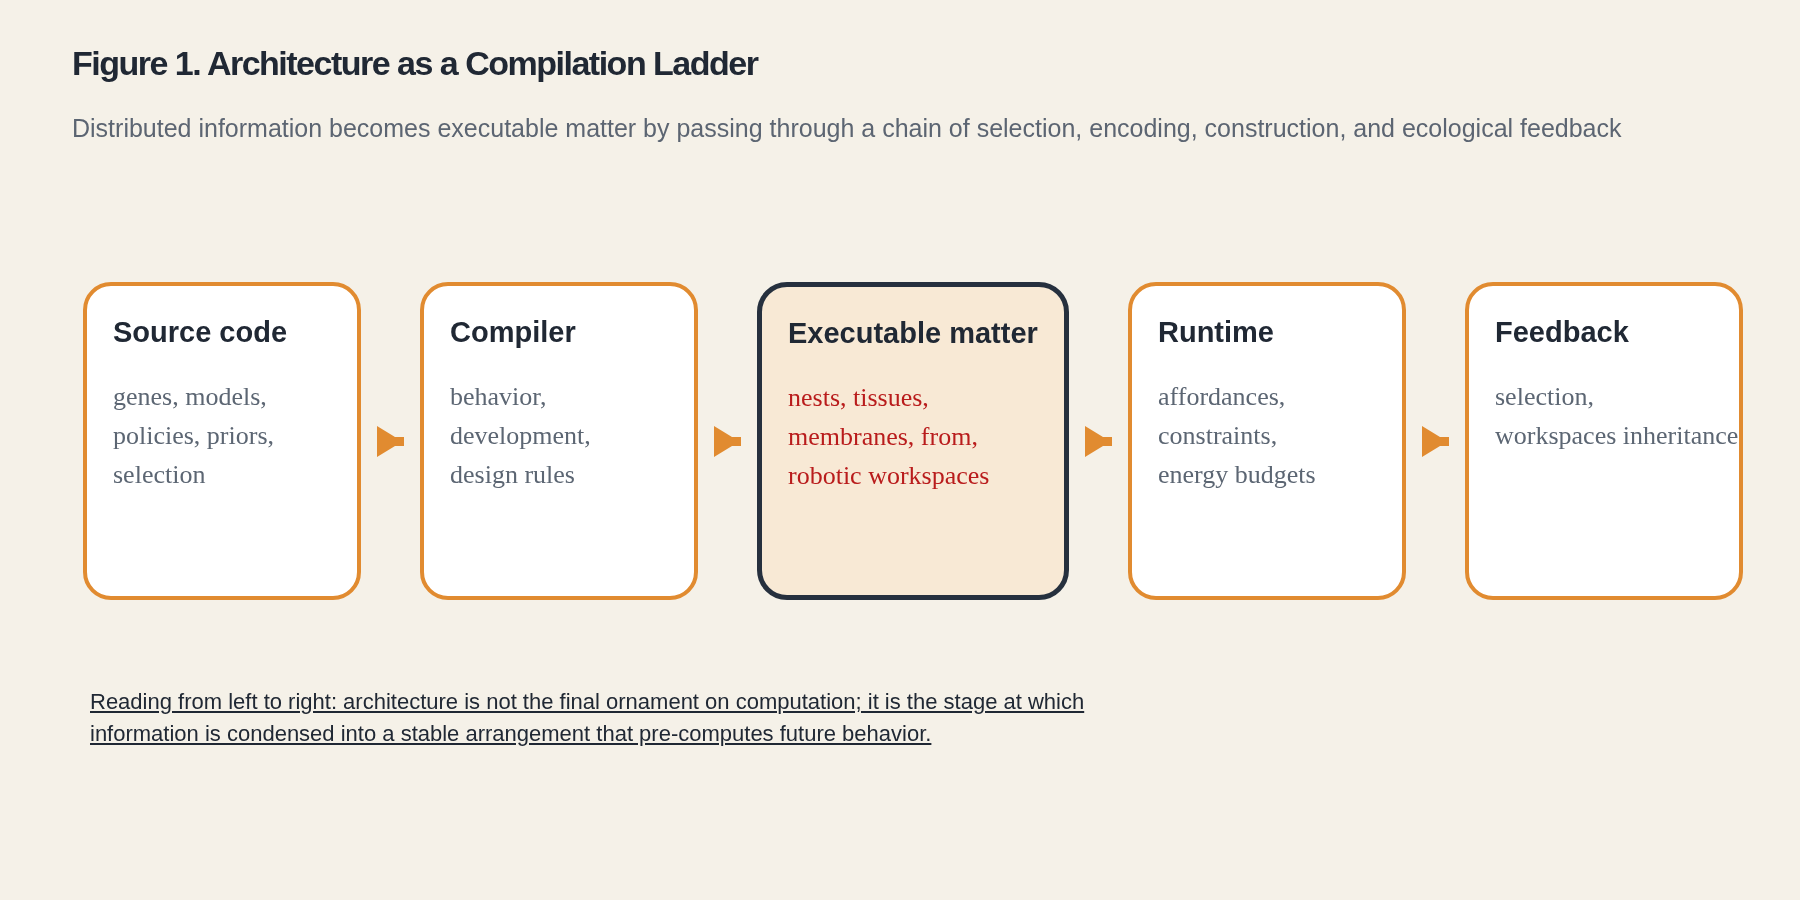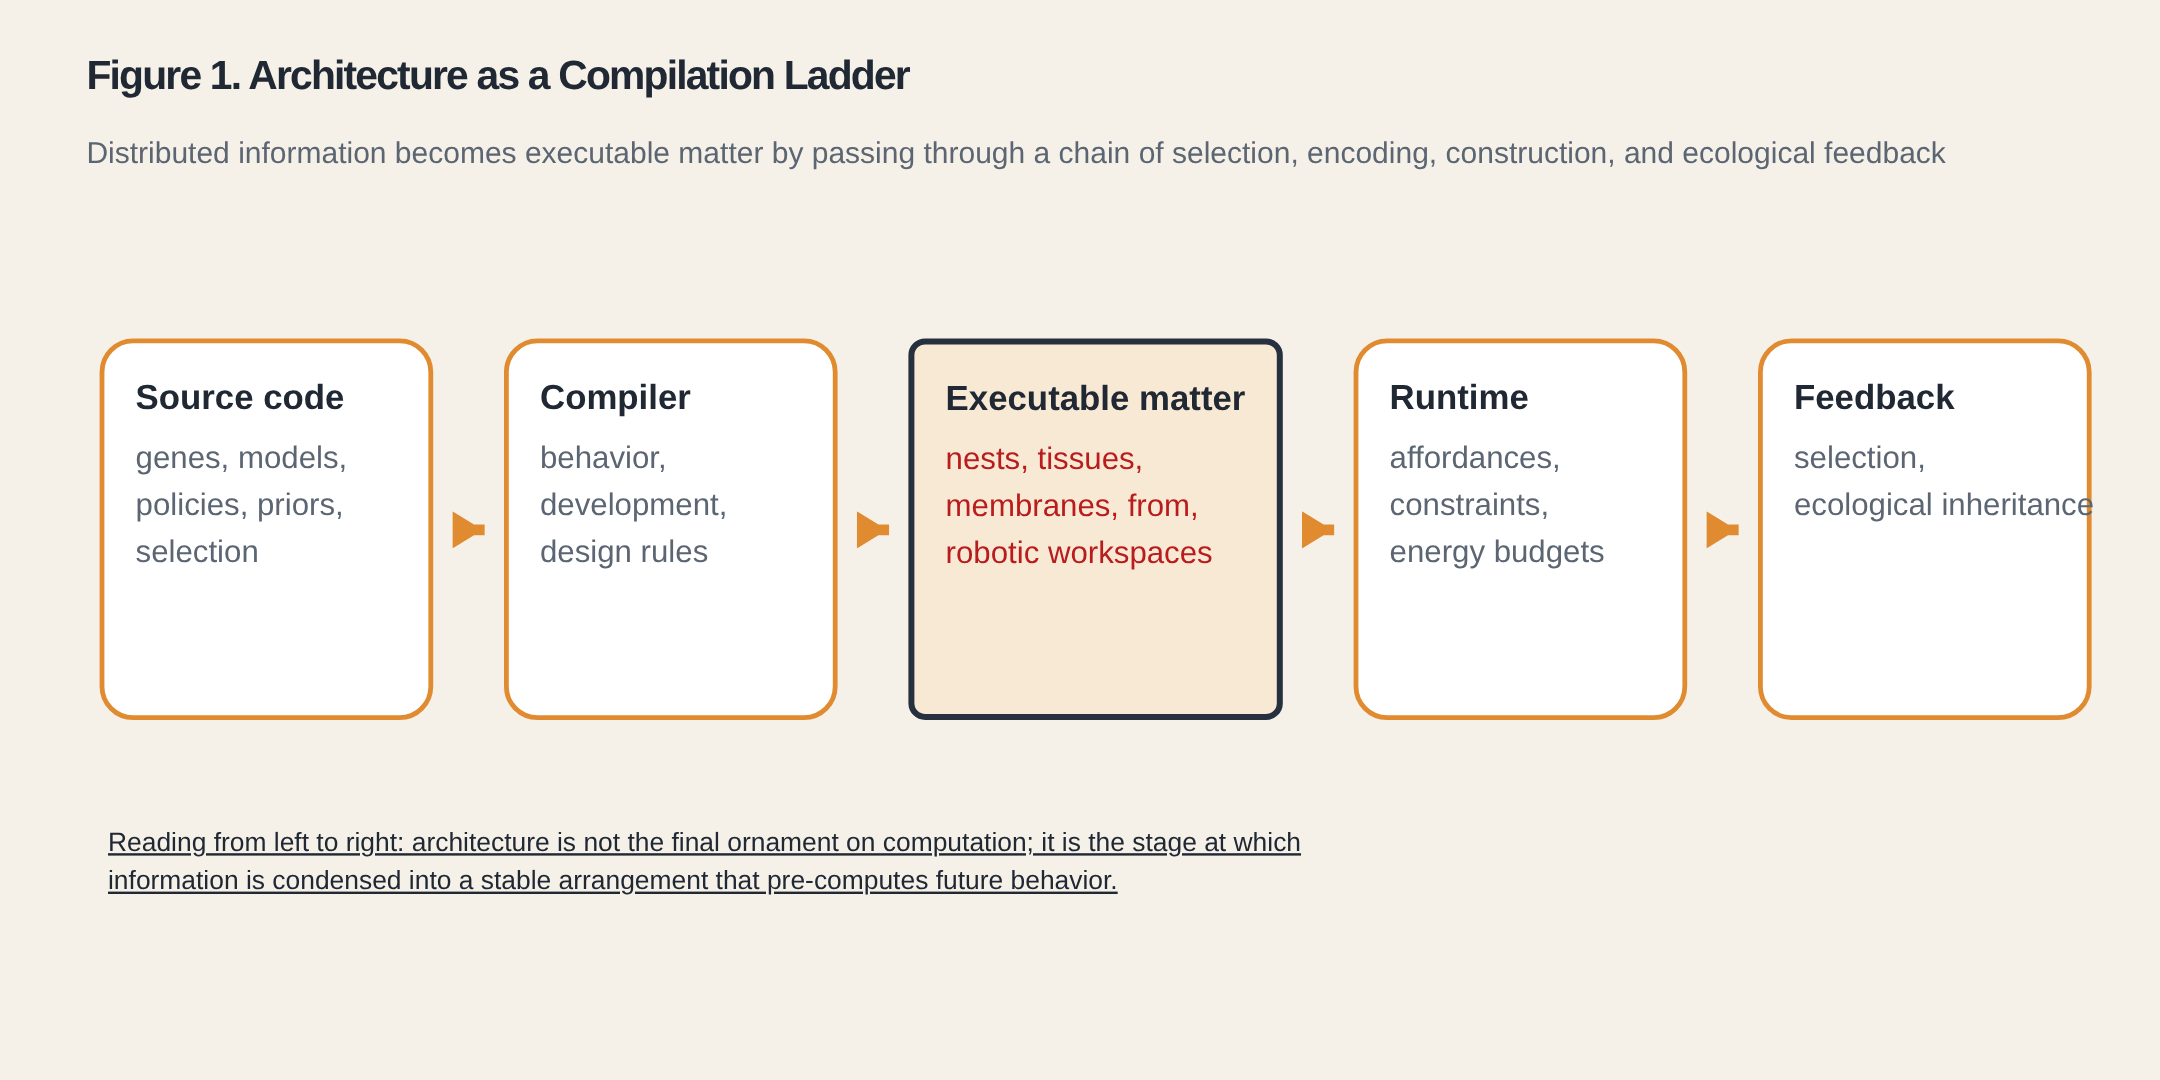--- a/index.html
+++ b/index.html
@@ -30,27 +30,27 @@
     background: #FFFFFF;
     border: 4px solid #E18B30;
     border-radius: 28px;
     padding: 28px 26px;
     flex: none;
   }
   .card.highlight {
     width: 312px;
     background: #F8E9D5;
     border: 5px solid #26303E;
-    border-radius: 14px;
+    border-radius: 30px;
   }
   .card-title {
     font-size: 29px; font-weight: 700; color: #202834;
     white-space: nowrap; line-height: 36px;
   }
-  .card-body { margin-top: 12px; }
+  .card-body { margin-top: 27px; font-family: Liberation Serif, serif; }
   .card-line {
     font-size: 26px; line-height: 39px; color: #5C6673; white-space: nowrap;
   }
   .card.highlight .card-line { color: #b91c1c; }
 
   .arrow { flex: none; align-self: center; width: 27px; height: 31px; }
 
   .fig-caption {
     position: absolute; left: 90px; top: 686px;
   }
@@ -117,21 +117,21 @@
     </div>
 
     <svg class="arrow" viewBox="0 0 27 31" xmlns="http://www.w3.org/2000/svg">
       <path d="M0,0 L0,31 L18,20 L27,20 L27,11 L18,11 Z" fill="#E18B30"></path>
     </svg>
 
     <div class="card">
       <div class="card-title">Feedback</div>
       <div class="card-body">
         <div class="card-line">selection,</div>
-        <div class="card-line">ecological inheritance</div>
+        <div class="card-line">workspaces inheritance</div>
       </div>
     </div>
 
   </div>
 
   <div class="fig-caption">
     <div class="caption-line">Reading from left to right: architecture is not the final ornament on computation; it is the stage at which</div>
     <div class="caption-line">information is condensed into a stable arrangement that pre-computes future behavior.</div>
   </div>
 

